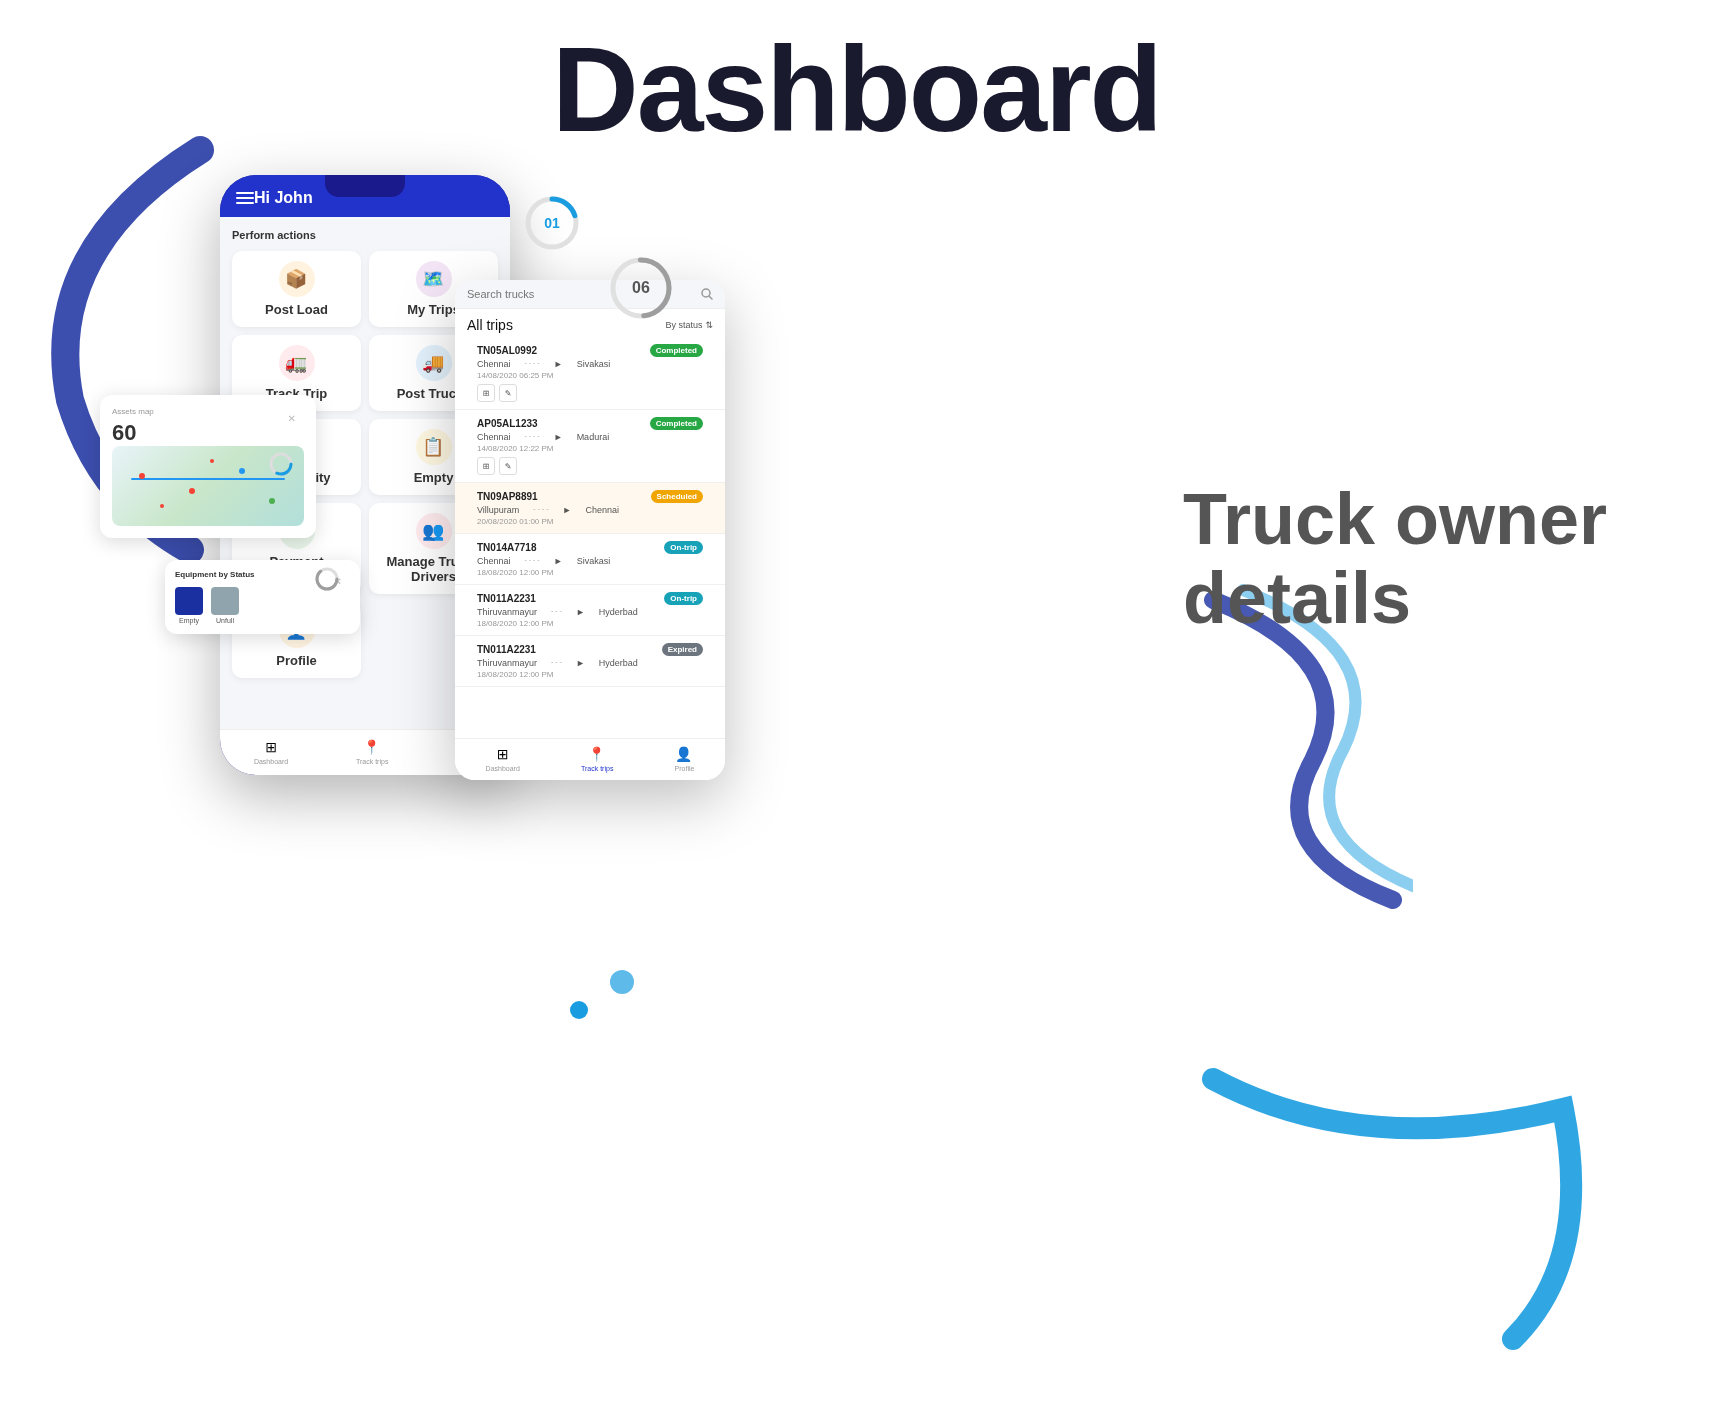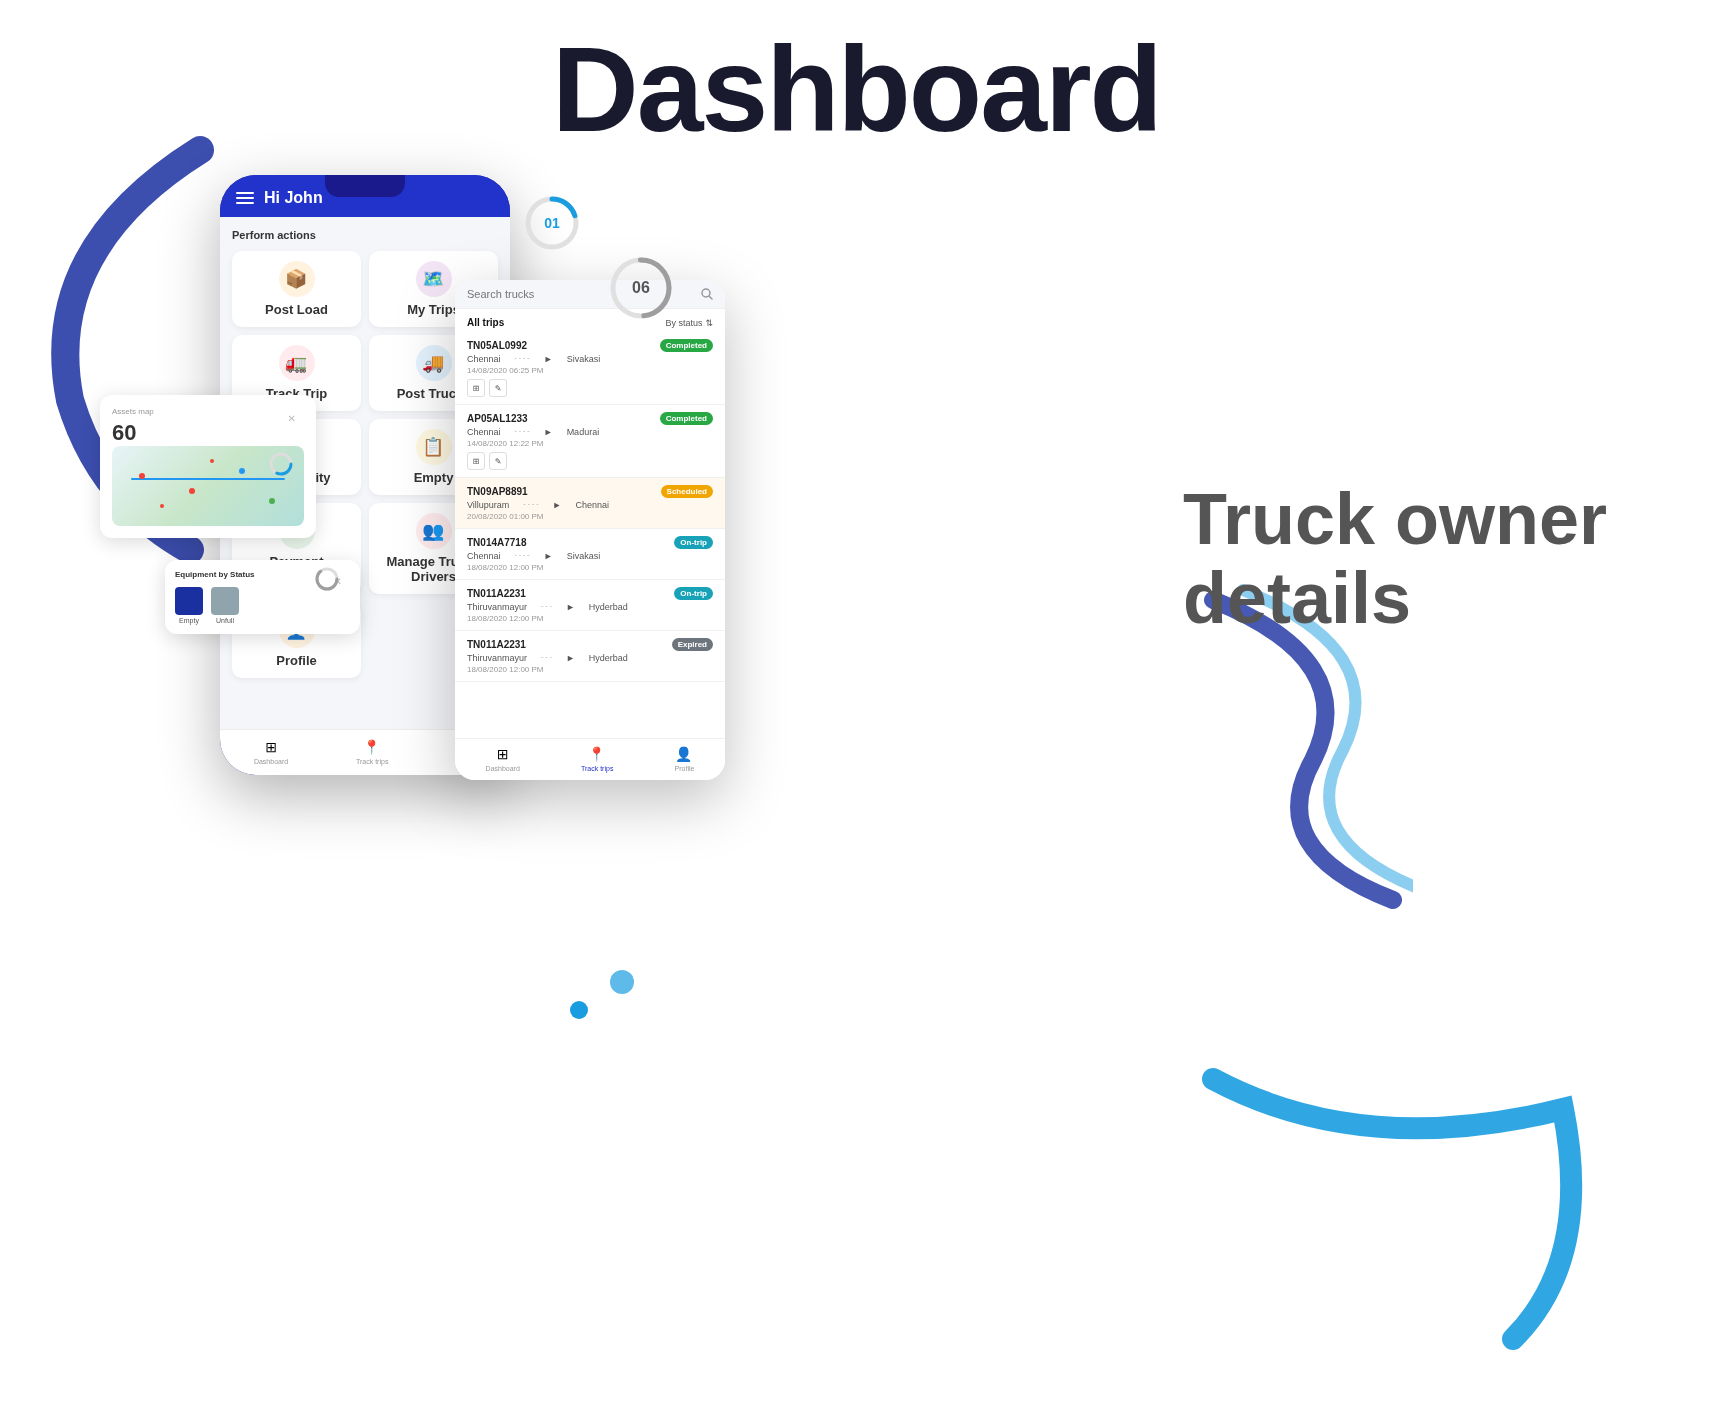--- a/index.html
+++ b/index.html
@@ -92,21 +92,20 @@
       left: 50%;
       transform: translateX(-50%);
       z-index: 5;
     }
 
     .phone-header {
       background: #2233cc;
       padding: 14px 16px 10px;
       display: flex;
       align-items: center;
-      gap: 10px;
     }
 
     .hamburger-icon {
       display: flex;
       flex-direction: column;
       gap: 3px;
     }
 
     .hamburger-icon span {
       display: block;
@@ -237,40 +236,40 @@
     }
 
     .trips-header {
       display: flex;
       align-items: center;
       justify-content: space-between;
       padding: 8px 12px 4px;
     }
 
     .trips-header-title {
-      font-size: 10px;
-      font-weight: 700;
+      font-size: 14px;
+      font-weight: 400;
       color: #111;
     }
 
     .trips-filter {
       font-size: 9px;
       color: #555;
       display: flex;
       align-items: center;
       gap: 3px;
     }
 
     .trips-list {
       flex: 1;
       overflow: hidden;
     }
 
     .trip-item {
-      padding: 7px 12px;
+      padding: 7px 22px;
       border-bottom: 1px solid #f0f0f0;
       display: flex;
       flex-direction: column;
       gap: 2px;
     }
 
     .trip-item.scheduled {
       background: #fff8ee;
     }
 

